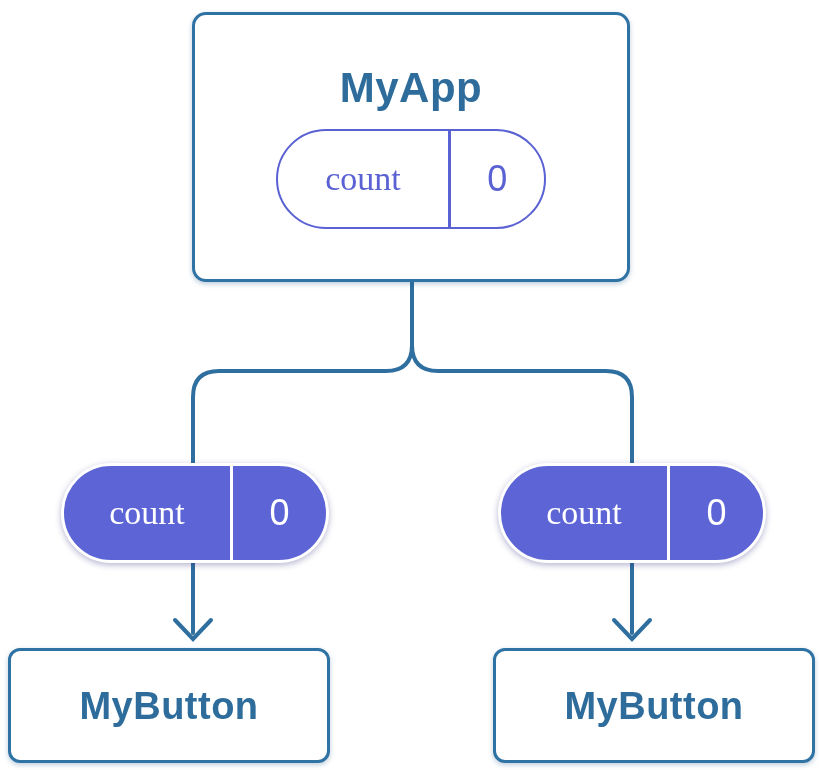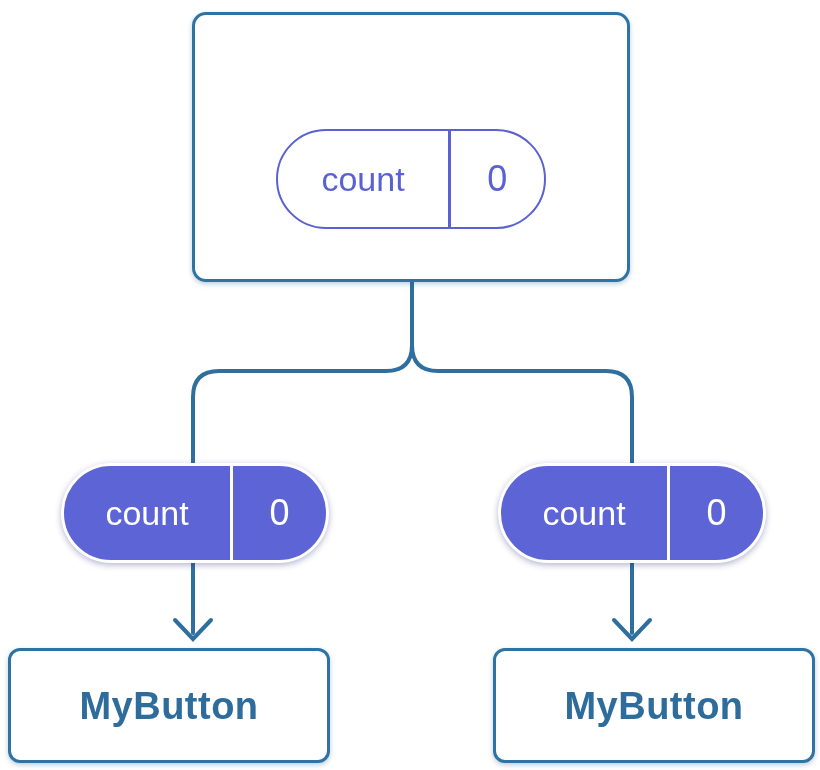--- a/index.html
+++ b/index.html
@@ -57,21 +57,21 @@
     box-sizing:border-box;
     height:100px;
     border-radius:50px;
     display:flex;
     align-items:stretch;
     z-index:2;
   }
   .pill-cell{
     display:flex;align-items:center;justify-content:center;
   }
-  .pill-name-cell{flex:0 0 170px;}
+  .pill-name-cell{flex:0 0 170px;font-family:Liberation Serif, serif;}
   .pill-value-cell{flex:1 1 auto;}
   .pill-divider{flex:0 0 auto;}
   
   .pill.outline{
     left:50%;top:114px;transform:translateX(-50%);
     width:270px;
     background:var(--node-bg);
     border:2.5px solid var(--accent-purple);
   }
   .pill.outline .pill-name-cell{color:var(--accent-purple);font-size:34px;}
@@ -96,20 +96,21 @@
 <div class="stage">
 
   <svg class="connectors" viewBox="0 0 820 770" aria-hidden="true">
     <path class="conn" d="M412 278 V345 Q412 371 386 371 H219 Q193 371 193 397 V633"></path>
     <path class="conn" d="M412 278 V345 Q412 371 438 371 H606 Q632 371 632 397 V633"></path>
     <path class="conn" d="M175 620 L193 639 L211 620"></path>
     <path class="conn" d="M614 620 L632 639 L650 620"></path>
   </svg>
 
   <div class="card root">
+    <div class="card-title">MyApp</div>
     <div class="pill outline">
       <div class="pill-cell pill-name-cell">count</div>
       <div class="pill-divider"></div>
       <div class="pill-cell pill-value-cell">0</div>
     </div>
   </div>
 
   <div class="pill solid left">
     <div class="pill-cell pill-name-cell">count</div>
     <div class="pill-divider"></div>

